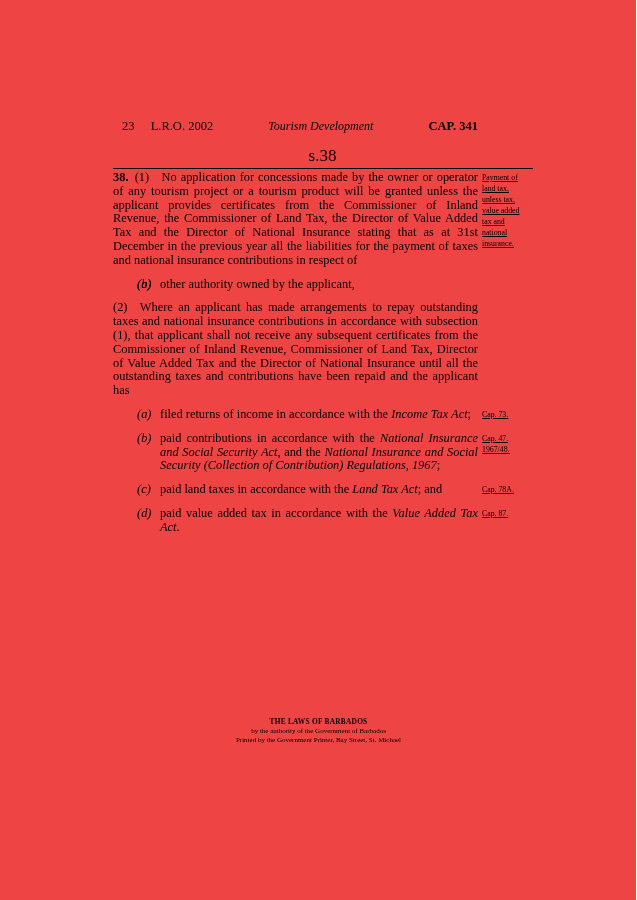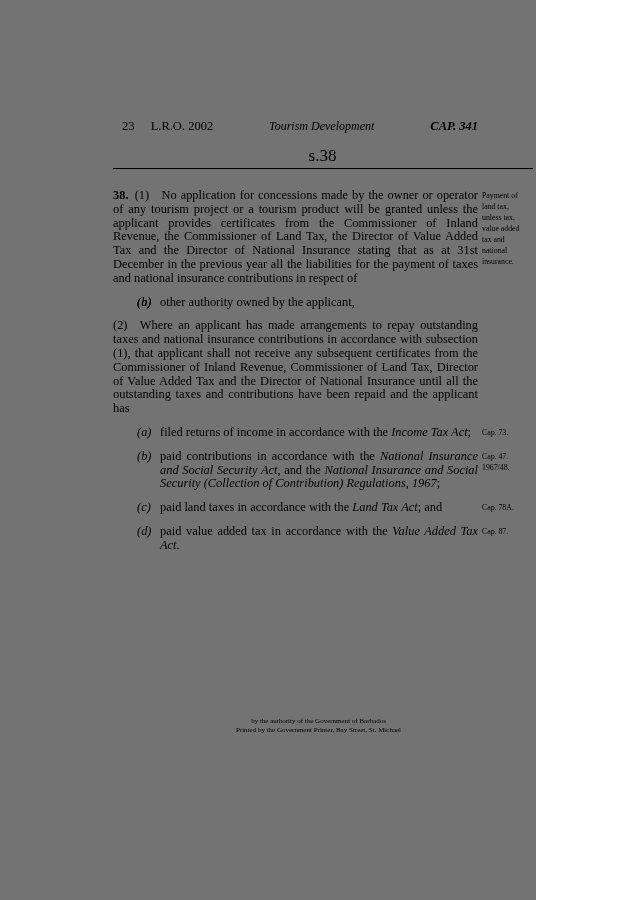--- a/index.html
+++ b/index.html
@@ -1,38 +1,38 @@
 <!DOCTYPE html>
 <html><head>
 <meta charset="utf-8">
 <style>
   * { margin:0; padding:0; box-sizing:border-box; }
   html,body { background:#ffffff; }
   .page {
-    position:relative; width:536px; height:900px; background:#737373;
+    position:relative; width:636px; height:900px; background:#ef4444;
     font-family:"Liberation Serif","DejaVu Serif",serif; color:#000;
     overflow:hidden;
   }
   .content { position:absolute; left:113px; top:119px; width:420px; }
   .running-header { display:flex; align-items:baseline; width:365px; font-size:12.5px; }
   .hdr-left { padding-left:9px; white-space:nowrap; }
   .hdr-left .pageno { margin-right:13px; }
   .hdr-center { flex:1; text-align:center; font-style:italic; font-size:12px; }
-  .hdr-right { font-weight:bold; white-space:nowrap;font-style:italic; }
+  .hdr-right { font-weight:bold; white-space:nowrap; }
   .section-ref { width:420px; text-align:center; font-size:17px; margin-top:12px; padding-right:1px; }
   .rule { width:420px; border-top:1.6px solid #000; margin-top:2px; }
-  .doc-body { position:relative; width:420px; margin-top:20px; }
+  .doc-body { position:relative; width:420px; margin-top:2px; }
   .block { position:relative; width:365px; font-size:12.4px; line-height:13.8px; text-align:justify; text-justify:inter-word; }
   .block + .block { margin-top:10px; }
   .paragraph.indent .text { text-indent:14px; }
   .list-item { padding-left:47px; }
   .list-item .label { position:absolute; left:24px; top:0; font-style:italic; }
   .italic { font-style:italic; }
   .bold { font-weight:bold; }
-  .margin-note { position:absolute; left:369px; top:1px; width:51px; font-size:7.8px; line-height:11px; text-align:left; }
+  .margin-note { position:absolute; left:369px; top:1px; width:51px; font-size:7.8px; line-height:11px; text-align:left;text-decoration:underline; }
   .footer { position:absolute; left:0; top:717px; width:637px; text-align:center; }
   .f-title { font-size:7.3px; font-weight:bold; letter-spacing:0.3px; line-height:10px; }
   .f-line { font-size:7px; line-height:9.4px; }
 </style>
 </head>
 <body>
 
 <div class="page">
   <div class="content">
     <div class="running-header">
@@ -67,16 +67,17 @@
           </div></div>
         <div class="block list-item"><span class="label">(c)</span><span class="text"><span>paid land taxes in accordance with the </span><span class="italic">Land Tax Act</span><span>; and</span></span><div class="margin-note">
             <div>Cap. 78A.</div>
           </div></div>
         <div class="block list-item"><span class="label">(d)</span><span class="text"><span>paid value added tax in accordance with the </span><span class="italic">Value Added Tax Act</span><span>.</span></span><div class="margin-note">
             <div>Cap. 87.</div>
           </div></div>
       </div>
   </div>
   <div class="footer">
+    <div class="f-title">THE LAWS OF BARBADOS</div>
     <div class="f-line">by the authority of the Government of Barbados</div>
     <div class="f-line">Printed by the Government Printer, Bay Street, St. Michael</div>
   </div>
 </div>
 
 </body></html>

